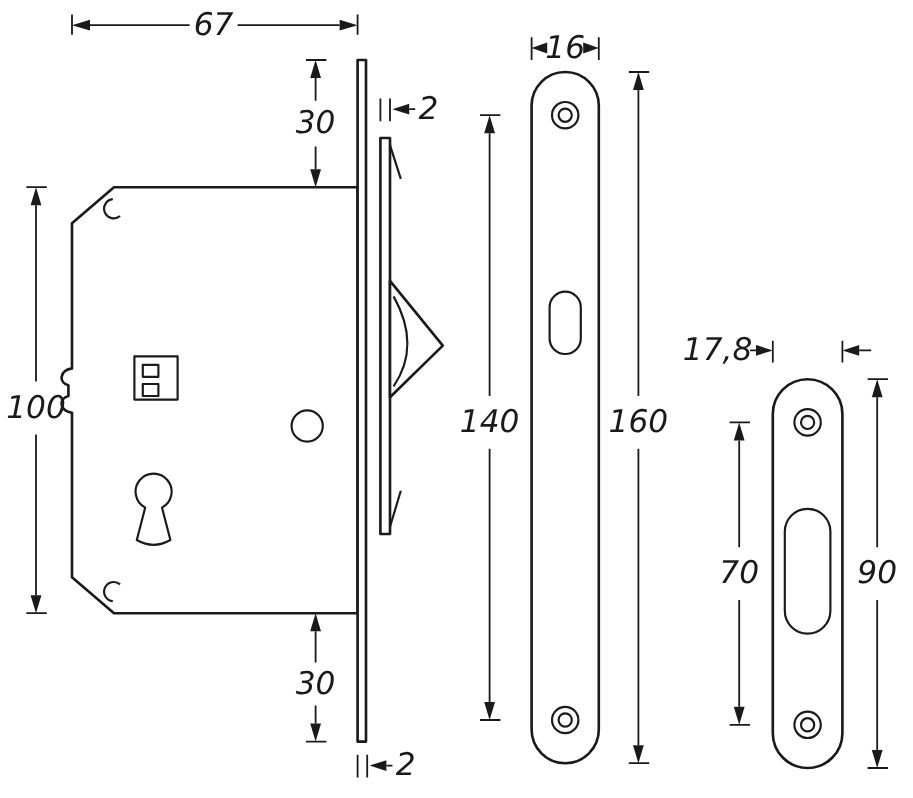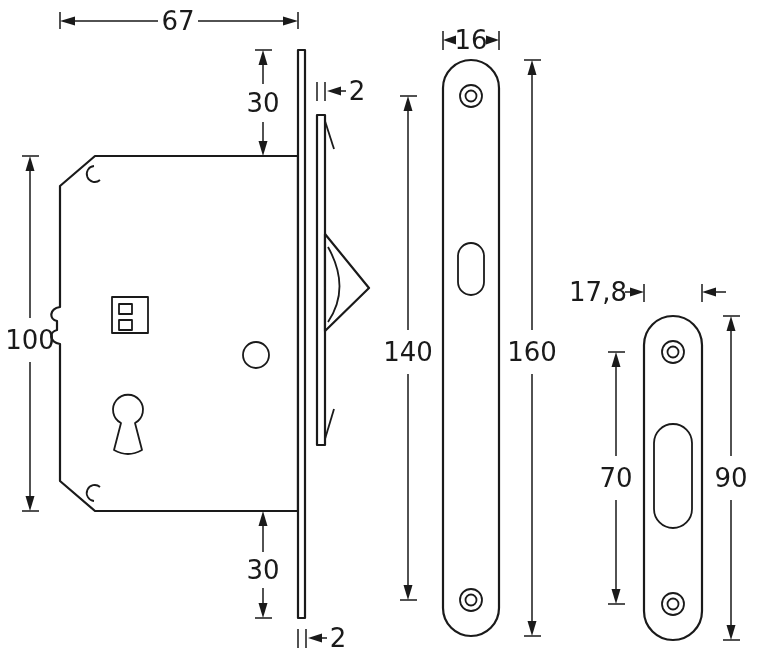--- a/index.html
+++ b/index.html
@@ -1,18 +1,19 @@
 <!DOCTYPE html>
 <html style="--line: #1a1a1a; --bg: #ffffff;"><head>
 <meta charset="utf-8">
 <style>
   html, body { margin: 0; padding: 0; background: var(--bg, #ffffff); }
   .canvas {
     width: 761px; height: 665px; position: relative; overflow: hidden;
     background: var(--bg, #ffffff);
+    font-style: italic;
   }
   svg { display: block; }
   .outline { fill: #ffffff; stroke: var(--line, #1a1a1a); stroke-width: 2.2; stroke-linejoin: round; }
   .detail  { fill: none;    stroke: var(--line, #1a1a1a); stroke-width: 1.8; stroke-linejoin: round; }
   .dim     { fill: none;    stroke: var(--line, #1a1a1a); stroke-width: 1.5; }
   .arrow   { fill: var(--line, #1a1a1a); stroke: none; }
   .dim-label {
     font-family: "DejaVu Sans", "Liberation Sans", sans-serif;
     font-size: 26px; fill: var(--line, #1a1a1a);
     text-anchor: middle; dominant-baseline: central;

